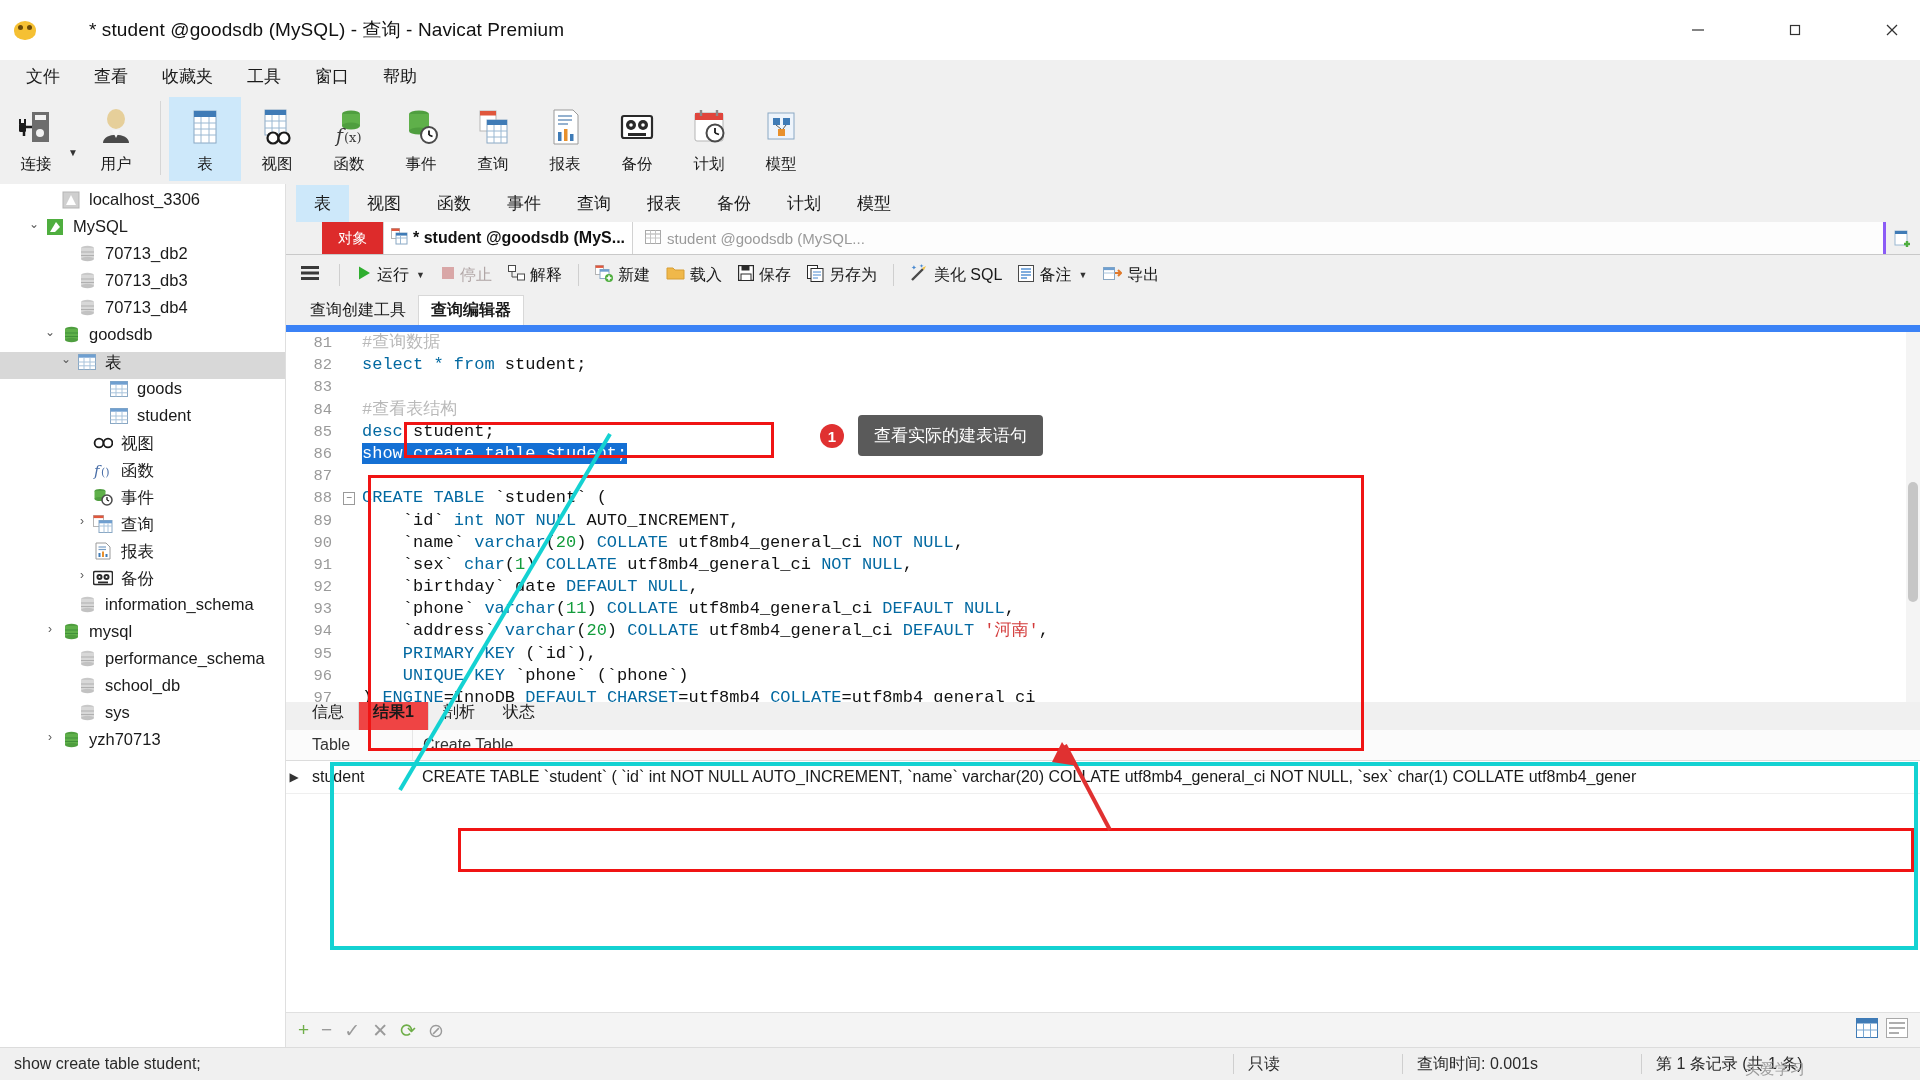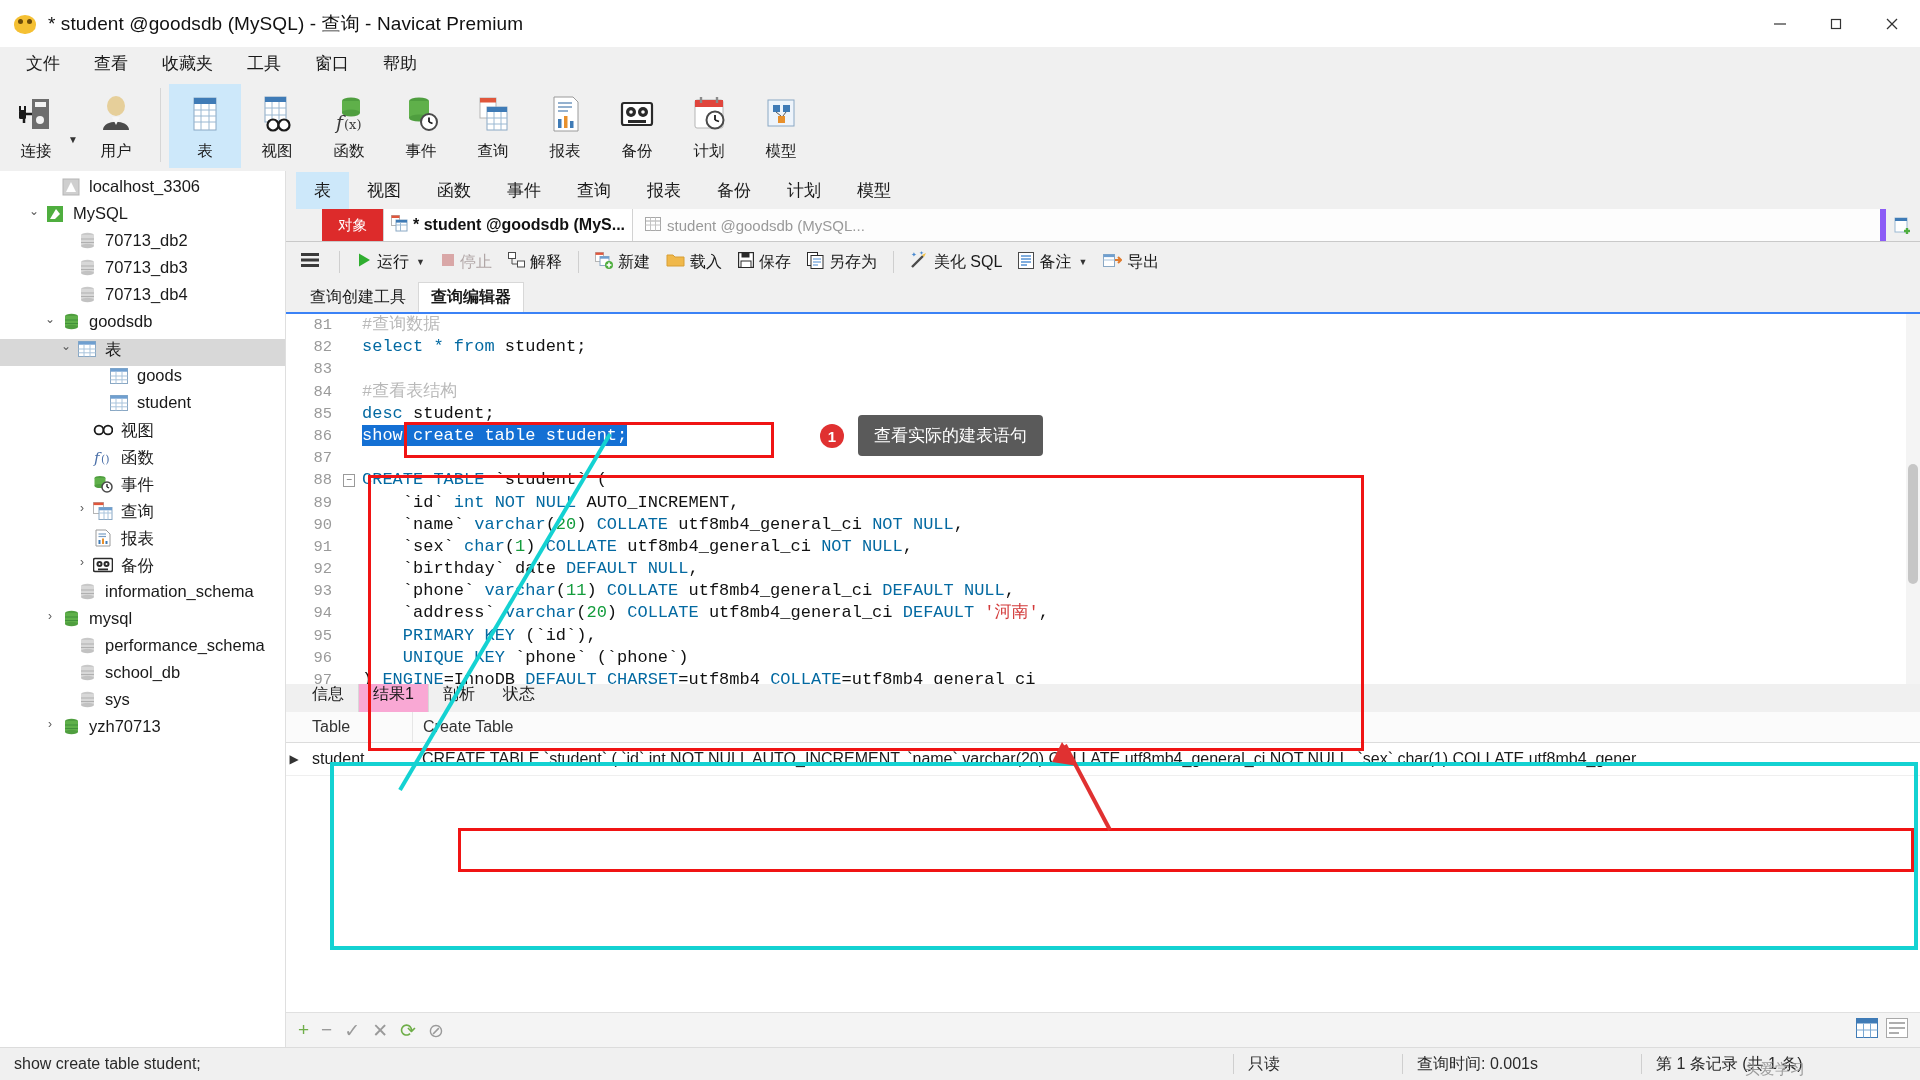--- a/index.html
+++ b/index.html
@@ -5,21 +5,21 @@
   html,body{margin:0;padding:0;}
   body{
     width:1920px;height:1080px;overflow:hidden;
     font-family:"Liberation Sans","DejaVu Sans",sans-serif;
     font-size:17px;color:#1a1a1a;background:#ffffff;
     -webkit-font-smoothing:antialiased;
   }
   .app{position:relative;width:1920px;height:1080px;display:flex;flex-direction:column;background:#f0f0f0;}
 
   
-  .titlebar{height:47px;background:#ffffff;display:flex;align-items:center;flex:none;}
+  .titlebar{height:60px;background:#ffffff;display:flex;align-items:center;flex:none;gap:41px;}
   .tb-icon{width:26px;height:26px;margin-left:13px;margin-right:9px;position:relative;flex:none;}
   .tb-icon .ball{position:absolute;left:1px;top:4px;width:22px;height:19px;border-radius:50% 50% 48% 48%;background:#f5c033;}
   .tb-icon .ball:after{content:"";position:absolute;left:4px;top:4px;width:5px;height:5px;border-radius:50%;background:#6b4a0a;}
   .tb-icon .ball:before{content:"";position:absolute;left:13px;top:4px;width:5px;height:5px;border-radius:50%;background:#6b4a0a;}
   .tb-title{font-size:19px;color:#111;letter-spacing:.1px;}
   .tb-spacer{flex:1;}
   .wbtn{width:56px;height:47px;display:flex;align-items:center;justify-content:center;flex:none;}
   .wbtn svg{display:block;}
 
   
@@ -48,55 +48,55 @@
   
   .toptabs{height:38px;display:flex;align-items:flex-end;padding-left:10px;background:#f0f0f0;flex:none;}
   .ttab{font-size:17px;padding:7px 18px 7px 18px;color:#1a1a1a;}
   .ttab.sel{background:#cde8fa;}
 
   
   .objbar{height:32px;display:flex;align-items:stretch;background:#f0f0f0;border-bottom:1px solid #c9c9c9;flex:none;position:relative;}
   .obj-red{background:#dd2b2b;color:#fff;font-size:14.5px;display:flex;align-items:center;justify-content:center;padding:0 16px;flex:none;margin-left:36px;}
   .otab{display:flex;align-items:center;gap:6px;padding:0 12px;font-size:15px;color:#3a3a3a;background:#f0f0f0;}
   .otab.act{background:#ffffff;color:#111;font-weight:bold;border-left:1px solid #d2d2d2;border-right:1px solid #d2d2d2;}
-  .otab.ghost{background:#fdfdfd;color:#9a9a9a;border-right:6px solid #8b5cf6;flex:1;}
+  .otab.ghost{background:#fdfdfd;color:#9a9a9a;border-right:3px solid #8b5cf6;flex:1;}
   .plus{width:34px;display:flex;align-items:center;justify-content:center;flex:none;background:#f0f0f0;}
 
   
   .acttb{height:40px;background:#f0f0f0;display:flex;align-items:center;padding-left:12px;flex:none;gap:2px;}
   .act{display:flex;align-items:center;gap:5px;padding:3px 7px;font-size:16px;color:#1a1a1a;white-space:nowrap;}
   .act.dis{color:#b0a5a5;}
   .vsep{width:1px;height:22px;background:#cfcfcf;margin:0 7px;}
   .dd{font-size:9px;color:#333;margin-left:2px;}
 
   
   .edtabs{height:30px;background:#f0f0f0;display:flex;align-items:flex-end;padding-left:12px;flex:none;}
   .edtab{font-size:16px;padding:4px 12px;color:#1a1a1a;}
   .edtab.sel{background:#ffffff;font-weight:bold;border:1px solid #d8d8d8;border-bottom:none;}
 
   
-  .editorwrap{position:relative;background:#ffffff;flex:none;height:370px;overflow:hidden;border-top:2px solid #3b82f6;}
+  .editorwrap{position:relative;background:#ffffff;flex:none;height:370px;overflow:hidden;border-top:7px solid #3b82f6;}
   .editor{position:relative;font-family:"Liberation Mono","DejaVu Sans Mono",monospace;font-size:17px;line-height:22.2px;}
   .eline{display:flex;height:22.2px;align-items:center;white-space:pre;}
   .gut{width:46px;text-align:right;padding-right:10px;color:#9a9a9a;font-size:15.5px;flex:none;
        font-family:"Liberation Mono","DejaVu Sans Mono",monospace;}
   .fold{width:14px;flex:none;color:#6a6a6a;font-size:12px;text-align:center;}
   .code{padding-left:6px;}
   .k{color:#0369a1;}      
   .cm{color:#b9b9b9;}     
   .num{color:#139c3c;}    
   .str{color:#d33b3b;}    
   .pl{color:#111111;}     
   .sel-sql{background:#1470d4;color:#ffffff;padding:1px 0;}
 
   
   .resultwrap{flex:1;background:#ffffff;display:flex;flex-direction:column;min-height:0;}
   .restabs{height:28px;display:flex;align-items:flex-end;padding-left:12px;background:#f0f0f0;flex:none;}
   .restab{font-size:16px;padding:7px 14px;color:#1a1a1a;text-align:center;}
-  .restab.sel{background:#f9a8d4;border:1px solid #d8d8d8;border-bottom:none;font-weight:normal;}
+  .restab.sel{background:#ef4444;border:1px solid #d8d8d8;border-bottom:none;font-weight:bold;}
   .grid{flex:1;display:flex;flex-direction:column;min-height:0;background:#fff;}
   .ghead{height:30px;display:flex;align-items:center;background:#fbfbfb;border-bottom:1px solid #dcdcdc;flex:none;}
   .gh{font-size:16px;color:#333;padding:0 10px;display:flex;align-items:center;height:100%;border-right:1px solid #e6e6e6;}
   .grow{height:32px;display:flex;align-items:center;border-bottom:1px solid #efefef;flex:none;}
   .gc{font-size:16px;color:#1a1a1a;padding:0 10px;display:flex;align-items:center;height:100%;white-space:nowrap;overflow:hidden;}
   .rowmark{width:16px;display:flex;align-items:center;justify-content:center;color:#333;font-size:12px;flex:none;}
 
   
   .gridfoot{height:34px;display:flex;align-items:center;padding-left:12px;gap:12px;background:#f4f4f4;border-top:1px solid #e0e0e0;flex:none;}
   .gf{font-size:19px;color:#9a9a9a;}

